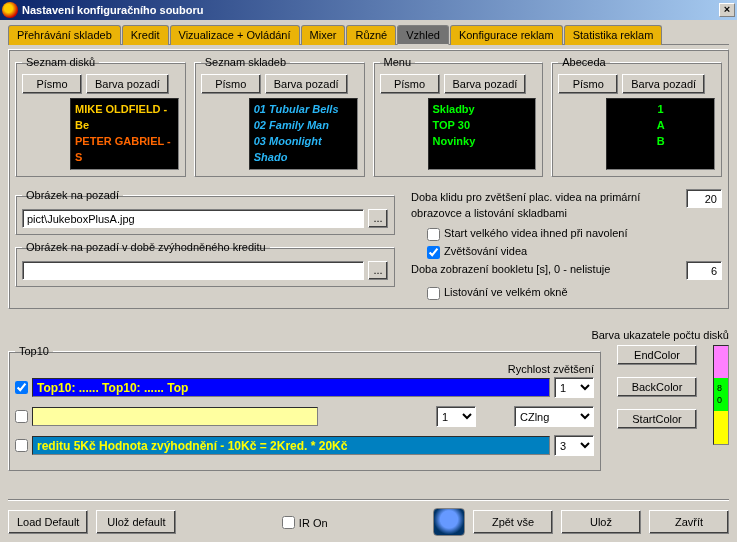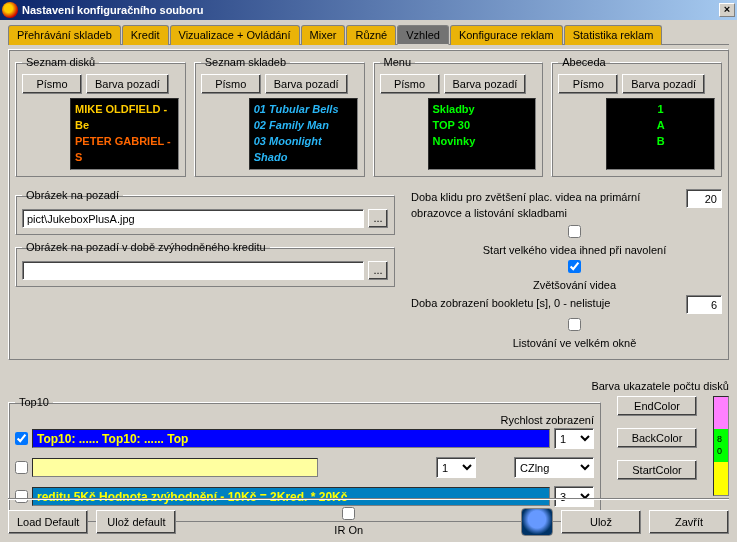--- a/index.html
+++ b/index.html
@@ -24,21 +24,21 @@
 .preview-box { background: #000; height: 72px; padding: 2px 4px; overflow: hidden; font-family: "Arial Black", sans-serif; font-weight: bold; font-size: 13px; line-height: 16px; color: #fff; border: 1px inset #808080; margin-left: 48px; }
 .preview-box.abc { text-align: center; color: #0f0; }
 .preview-box .l1 { color: #ffcc00; } .preview-box .l2 { color: #ff6600; } .preview-box .l3 { color: #ffffff; }
 .preview-box .t1,.preview-box .t2,.preview-box .t3 { color: #29b6f6; font-style: italic; }
 .preview-box .m1,.preview-box .m2,.preview-box .m3 { color: #0f0; }
 .mid-row { display: flex; gap: 16px; }
 .left-col { width: 380px; }
 .right-col { flex: 1; font-size: 11px; line-height: 16px; }
 .img-row { display: flex; gap: 4px; margin-top: 2px; }
 .img-row .input { flex: 1; }
-.chk { display: flex; align-items: center; gap: 4px; margin: 2px 0 2px 16px; flex-direction: column; }
+.chk { display: flex; align-items: flex-end; gap: 4px; margin: 2px 0 2px 16px; }
 .chk input { width: 13px; height: 13px; }
 .inline-num { display: flex; align-items: flex-start; gap: 8px; margin-bottom: 4px;}
 .inline-num .input { width: 36px; text-align: right; }
 .top10-wrap { margin-top: 20px; }
 .color-label { text-align: right; margin-bottom: 4px; }
 .top10-body { display: flex; gap: 16px; }
 .top10-rows { flex: 1; }
 .top10-row { display: flex; align-items: center; gap: 4px; margin-bottom: 8px; }
 .top10-row .bar { flex: 1; height: 19px; border: 1px inset #808080; overflow: hidden; white-space: nowrap; font-weight: bold; font-size: 12px; display:flex; align-items:center; padding: 0 4px;}
 .bar.blue { background: #0000ff; color: #ff0; }
@@ -165,21 +165,21 @@
       </label>
     </div>
   </div>
   </fieldset>
 
   <div class="top10-wrap">
     <div class="color-label">Barva ukazatele počtu disků</div>
     <div class="top10-body">
       <fieldset class="top10-rows">
         <legend>Top10</legend>
-        <div style="text-align:right;margin-bottom:2px;">Rychlost zobrazení</div>
+        <div style="text-align:right;margin-bottom:2px;">Rychlost zvětšení</div>
         <div class="top10-row">
           <input type="checkbox" checked="" style="">
           <div class="bar blue">Top10: ......          Top10: ......          Top</div>
           <select class="input" style="width:40px"><option>1</option></select>
         </div>
         <div class="top10-row">
           <input type="checkbox" style="">
           <div class="bar yellow" style="max-width:290px"></div>
           <div style="flex:0 0 110px"></div>
           <select class="input" style="width:40px"><option>1</option></select>
@@ -208,15 +208,16 @@
 <div class="bottom-bar">
   <div class="btn">Load Default</div>
   <div class="btn">Ulož default</div>
   <div class="spacer"></div>
   <label class="chk" style="margin:0">
     <input type="checkbox" style="">
       <span>IR On</span>
   </label>
   <div class="spacer"></div>
   <div class="kbd-icon"></div>
+  <div class="btn">Zpět vše</div>
   <div class="btn">Ulož</div>
   <div class="btn">Zavřít</div>
 </div>
 
 </body></html>

